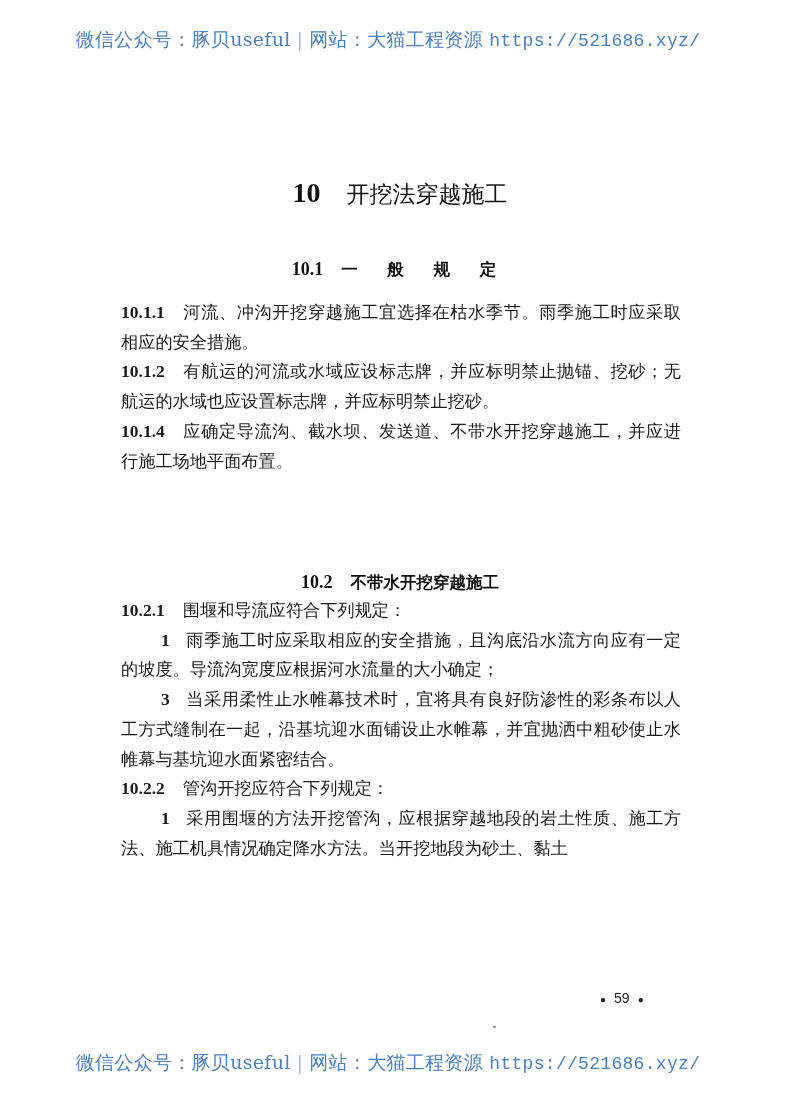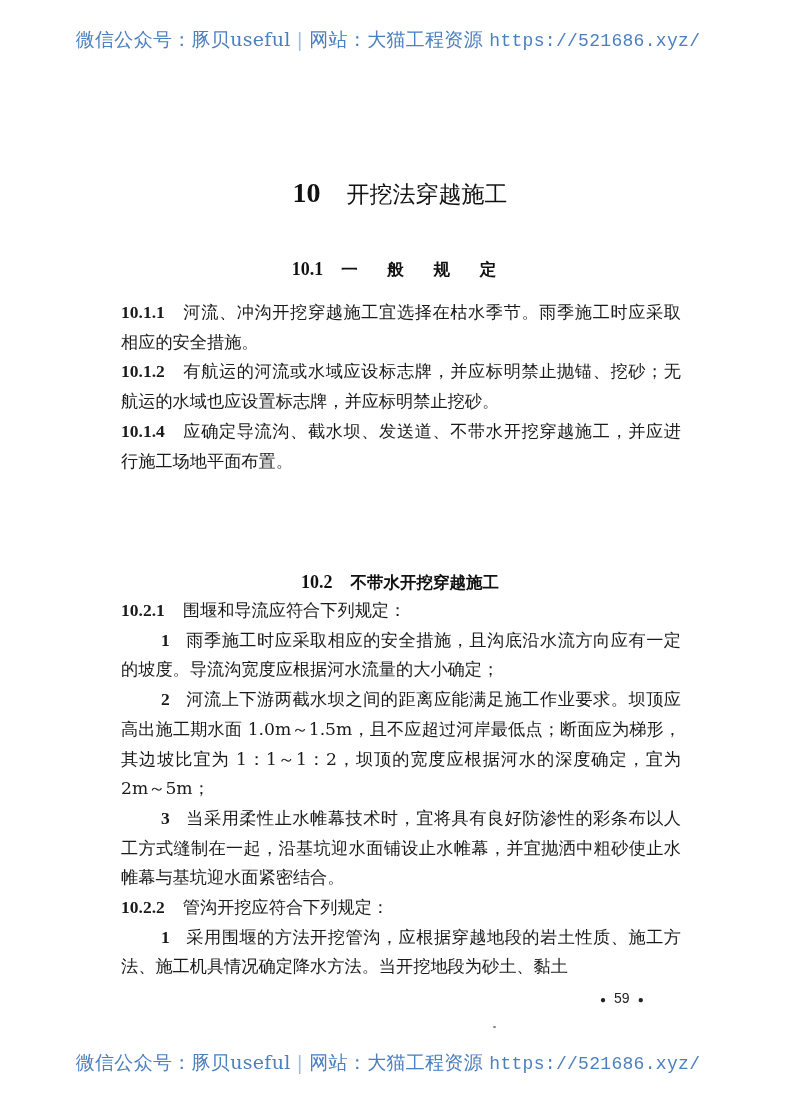--- a/index.html
+++ b/index.html
@@ -137,23 +137,20 @@
 </div>
 
 <div class="body" style="top: 596px;">
   <p class="para">
     <span class="clause-num">10.2.1</span><span>围堰和导流应符合下列规定：</span>
   </p>
   <p class="para">
     <span class="indent"></span><span class="item-num">1</span><span>雨季施工时应采取相应的安全措施，且沟底沿水流方向应有一定的坡度。导流沟宽度应根据河水流量的大小确定；</span>
   </p>
   <p class="para">
-    <span class="indent"></span><span class="item-num">2</span><span>河流上下游两截水坝之间的距离应能满足施工作业要求。坝顶应高出施工期水面 1.0m～1.5m，且不应超过河岸最低点；断面应为梯形，其边坡比宜为 1：1～1：2，坝顶的宽度应根据河水的深度确定，宜为 2m～5m；</span>
-  </p>
-  <p class="para">
     <span class="indent"></span><span class="item-num">3</span><span>当采用柔性止水帷幕技术时，宜将具有良好防渗性的彩条布以人工方式缝制在一起，沿基坑迎水面铺设止水帷幕，并宜抛洒中粗砂使止水帷幕与基坑迎水面紧密结合。</span>
   </p>
   <p class="para">
     <span class="clause-num">10.2.2</span><span>管沟开挖应符合下列规定：</span>
   </p>
   <p class="para">
     <span class="indent"></span><span class="item-num">1</span><span>采用围堰的方法开挖管沟，应根据穿越地段的岩土性质、施工方法、施工机具情况确定降水方法。当开挖地段为砂土、黏土</span>
   </p>
 </div>
 

